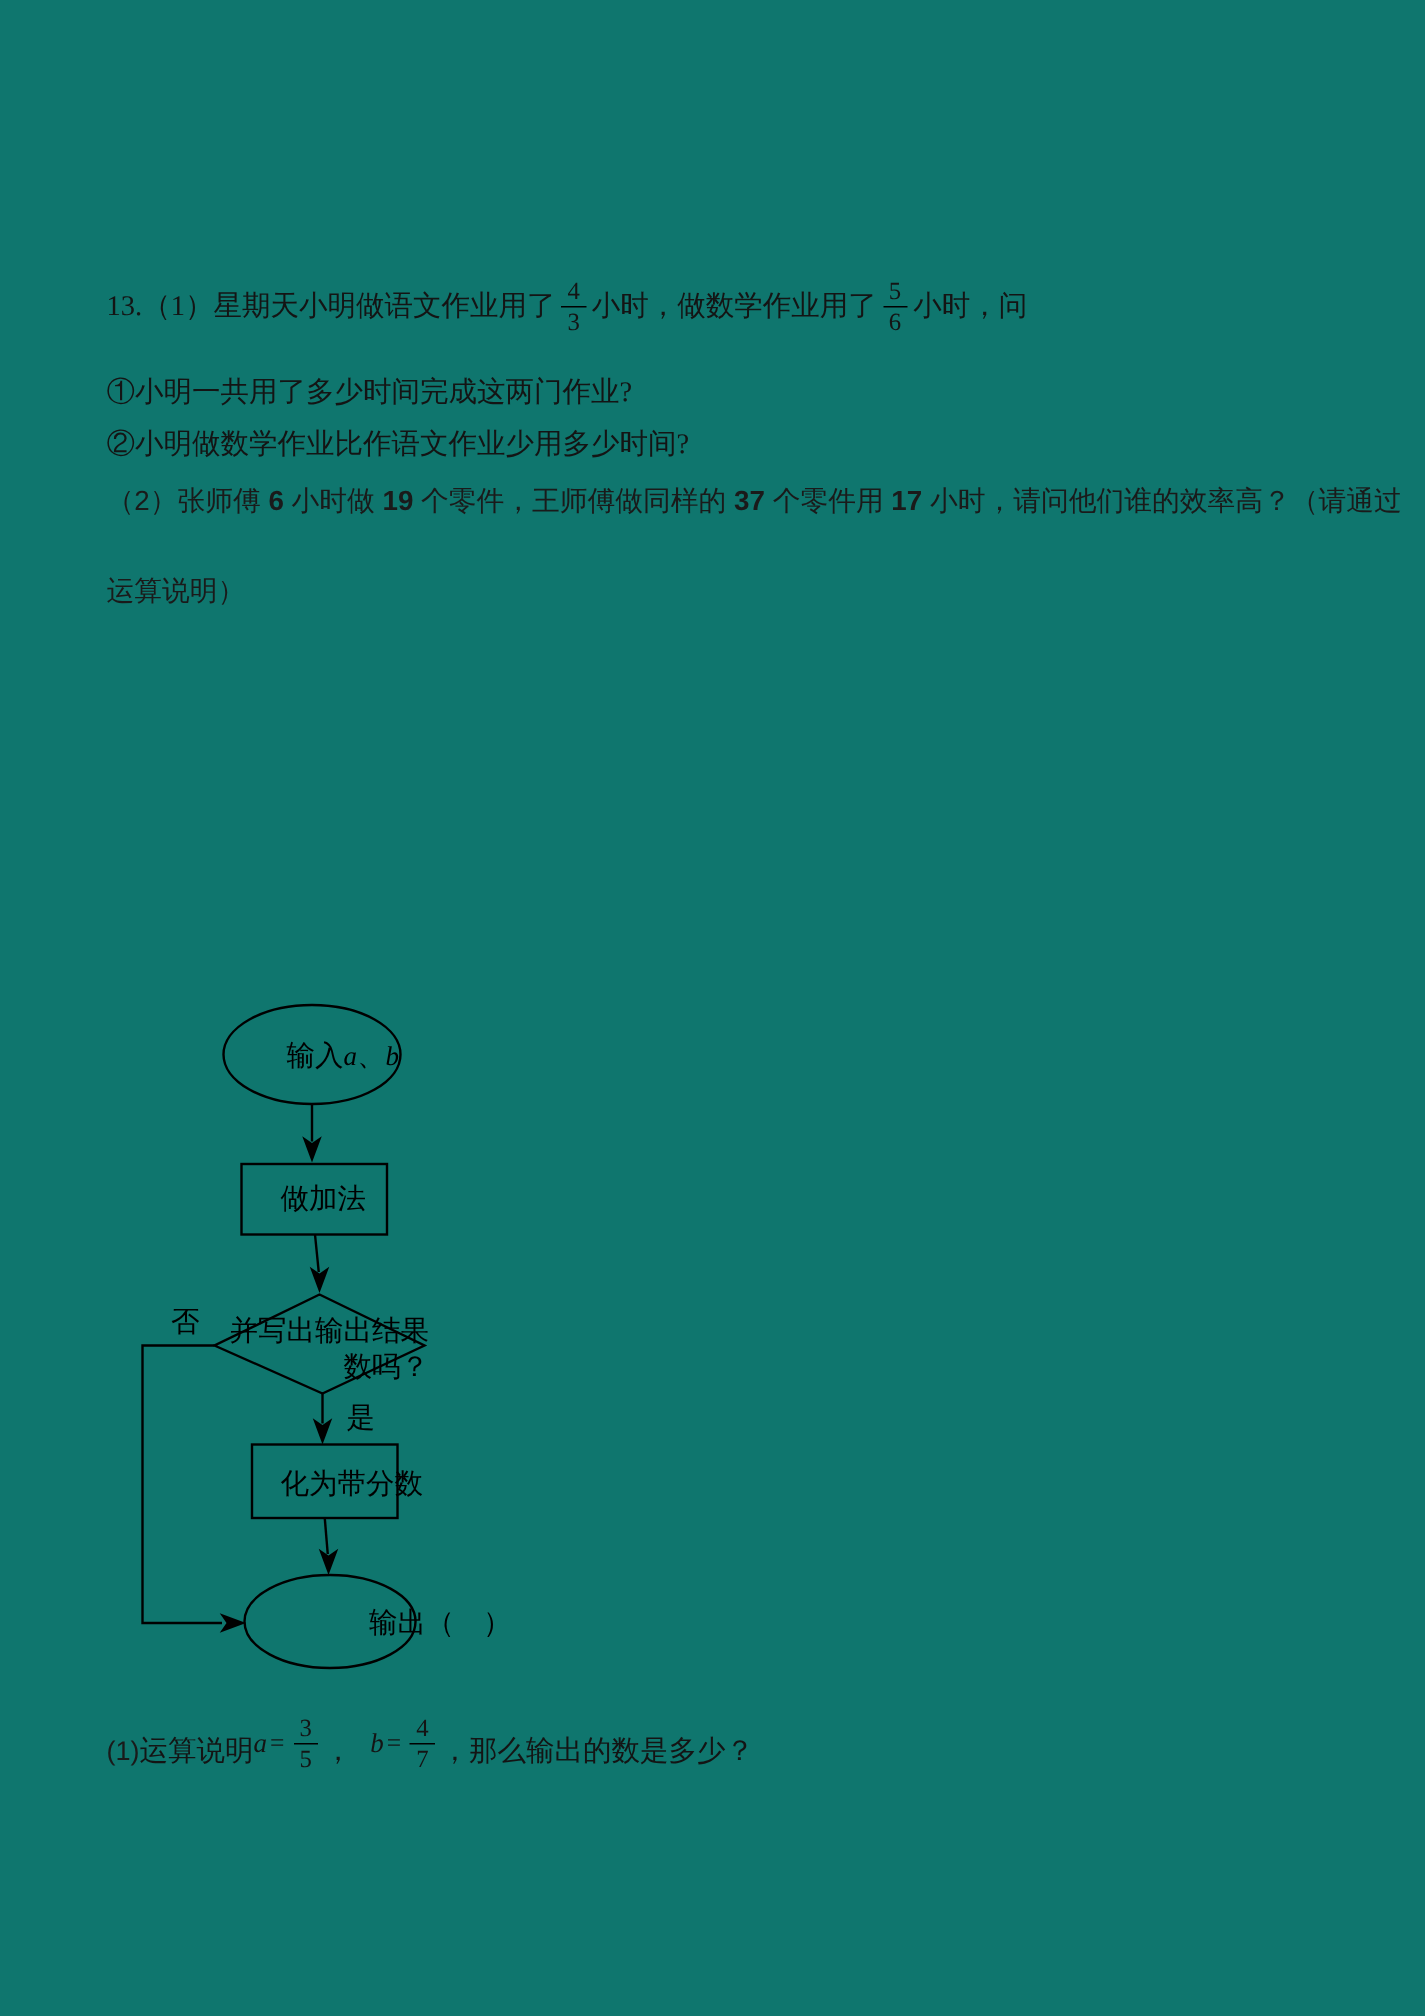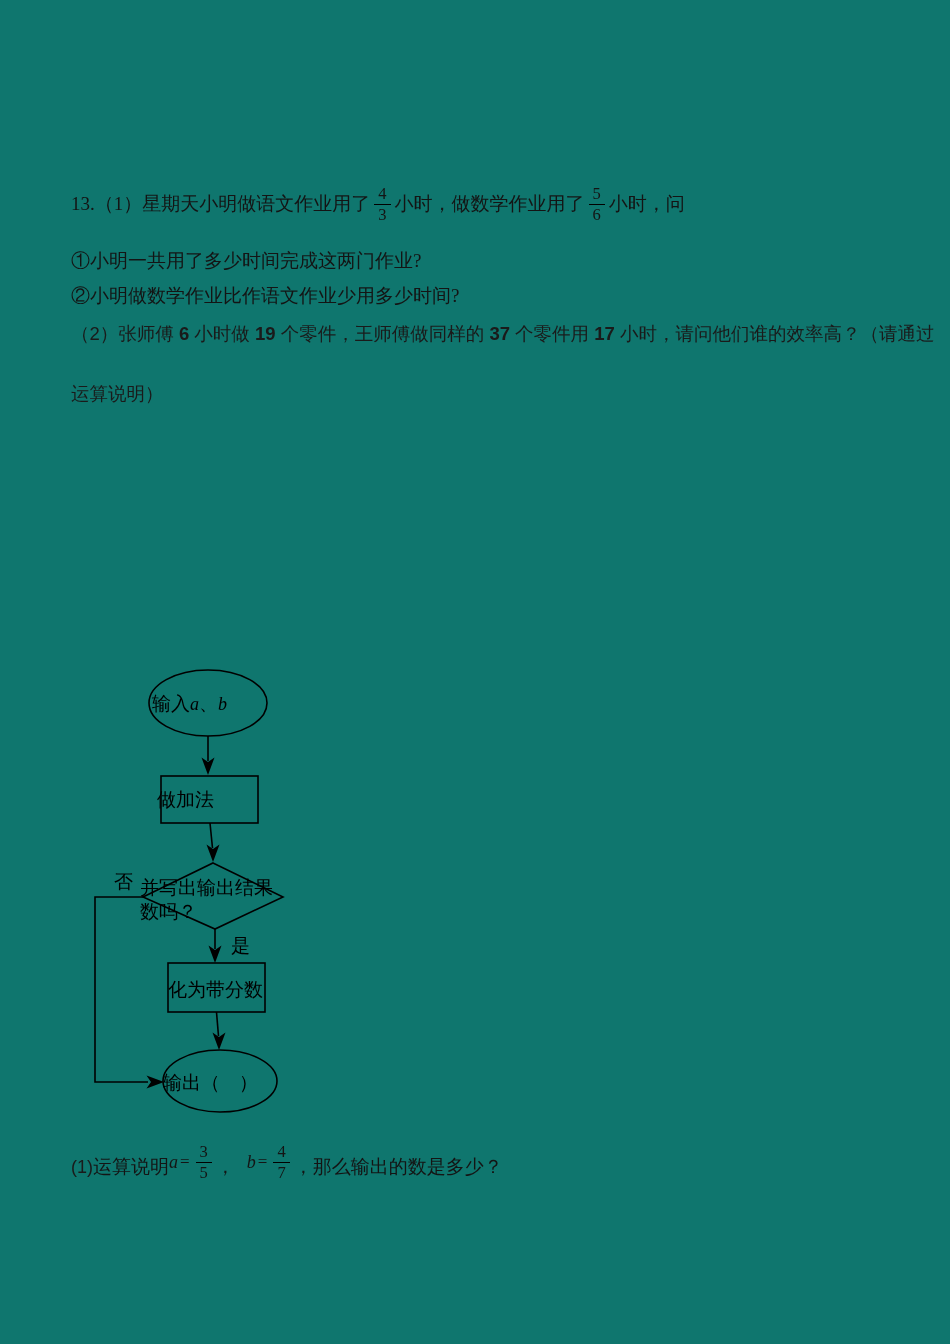--- a/index.html
+++ b/index.html
@@ -17,21 +17,21 @@
     display:inline-flex; flex-direction:column; align-items:center;
     line-height:1.08; font-size:16.5px; margin:0 4px;
     font-family:"Liberation Serif","DejaVu Serif",serif; color:#141414;
   }
   .frac .fnum { padding:0 4px 1px; border-bottom:1.4px solid #000; }
   .frac .fden { padding-top:1px; }
   .math-var { font-style:italic; font-family:"Liberation Serif","DejaVu Serif",serif; font-size:18px; }
   .math-eq  { font-family:"Liberation Serif","DejaVu Serif",serif; font-size:17px; padding:0 2px; }
   .math-group { display:inline-flex; align-items:center; transform:translateY(-5px); }
   .flow-label {
-    position:absolute; text-align:left; color:#000;
+    position:absolute; text-align:right; color:#000;
     font-family:"Liberation Sans","DejaVu Sans",sans-serif; font-size:19px; line-height:24px;
     white-space:nowrap;
   }
   svg.flow { position:absolute; left:90px; top:665px; overflow:visible; }
   svg.flow .shape { fill:none; stroke:#000; stroke-width:1.6px; }
   svg.flow .ah { fill:#000; stroke:none; }
 </style>
 </head>
 <body>
 
@@ -84,29 +84,29 @@
 
     <line class="shape" x1="126.5" y1="347" x2="128.5" y2="371"></line>
     <path class="ah" d="M129,385 L122.5,367.5 L129,372 L135.5,367.5 Z"></path>
 
     <ellipse class="shape" cx="130" cy="416" rx="57" ry="31"></ellipse>
   </svg>
 
   <div class="flow-label" style="left:152px; top:692px; width:114px;">
     <span>输入</span><span class="math-var">a</span><span>、</span><span class="math-var">b</span>
   </div>
-  <div class="flow-label" style="left:157px; top:788px; width:97px;">做加法</div>
+  <div class="flow-label" style="left:147px; top:788px; width:97px;">做加法</div>
   <div class="flow-label" style="left:140px; top:876px; width:146px;">
     <div>并写出输出结果</div>
     <div>数吗？</div>
   </div>
   <div class="flow-label" style="left:114px; top:870px;">否</div>
   <div class="flow-label" style="left:231px; top:934px;">是</div>
   <div class="flow-label" style="left:168px; top:978px; width:114px;">化为带分数</div>
-  <div class="flow-label" style="left:163px; top:1071px; width:134px;">输出（　）</div>
+  <div class="flow-label" style="left:163px; top:1071px; width:134px;padding-left:44px;">输出（　）</div>
 
   <div class="abs row" style="left:71px; top:1138px; height:58px;">
     <span class="t-sans" style="font-size:18px;">(1)</span>
     <span class="t-serif">运算说明</span>
     <span class="math-group">
       <span class="math-var">a</span>
       <span class="math-eq">=</span>
       <span class="frac">
         <span class="fnum">3</span>
         <span class="fden">5</span>

